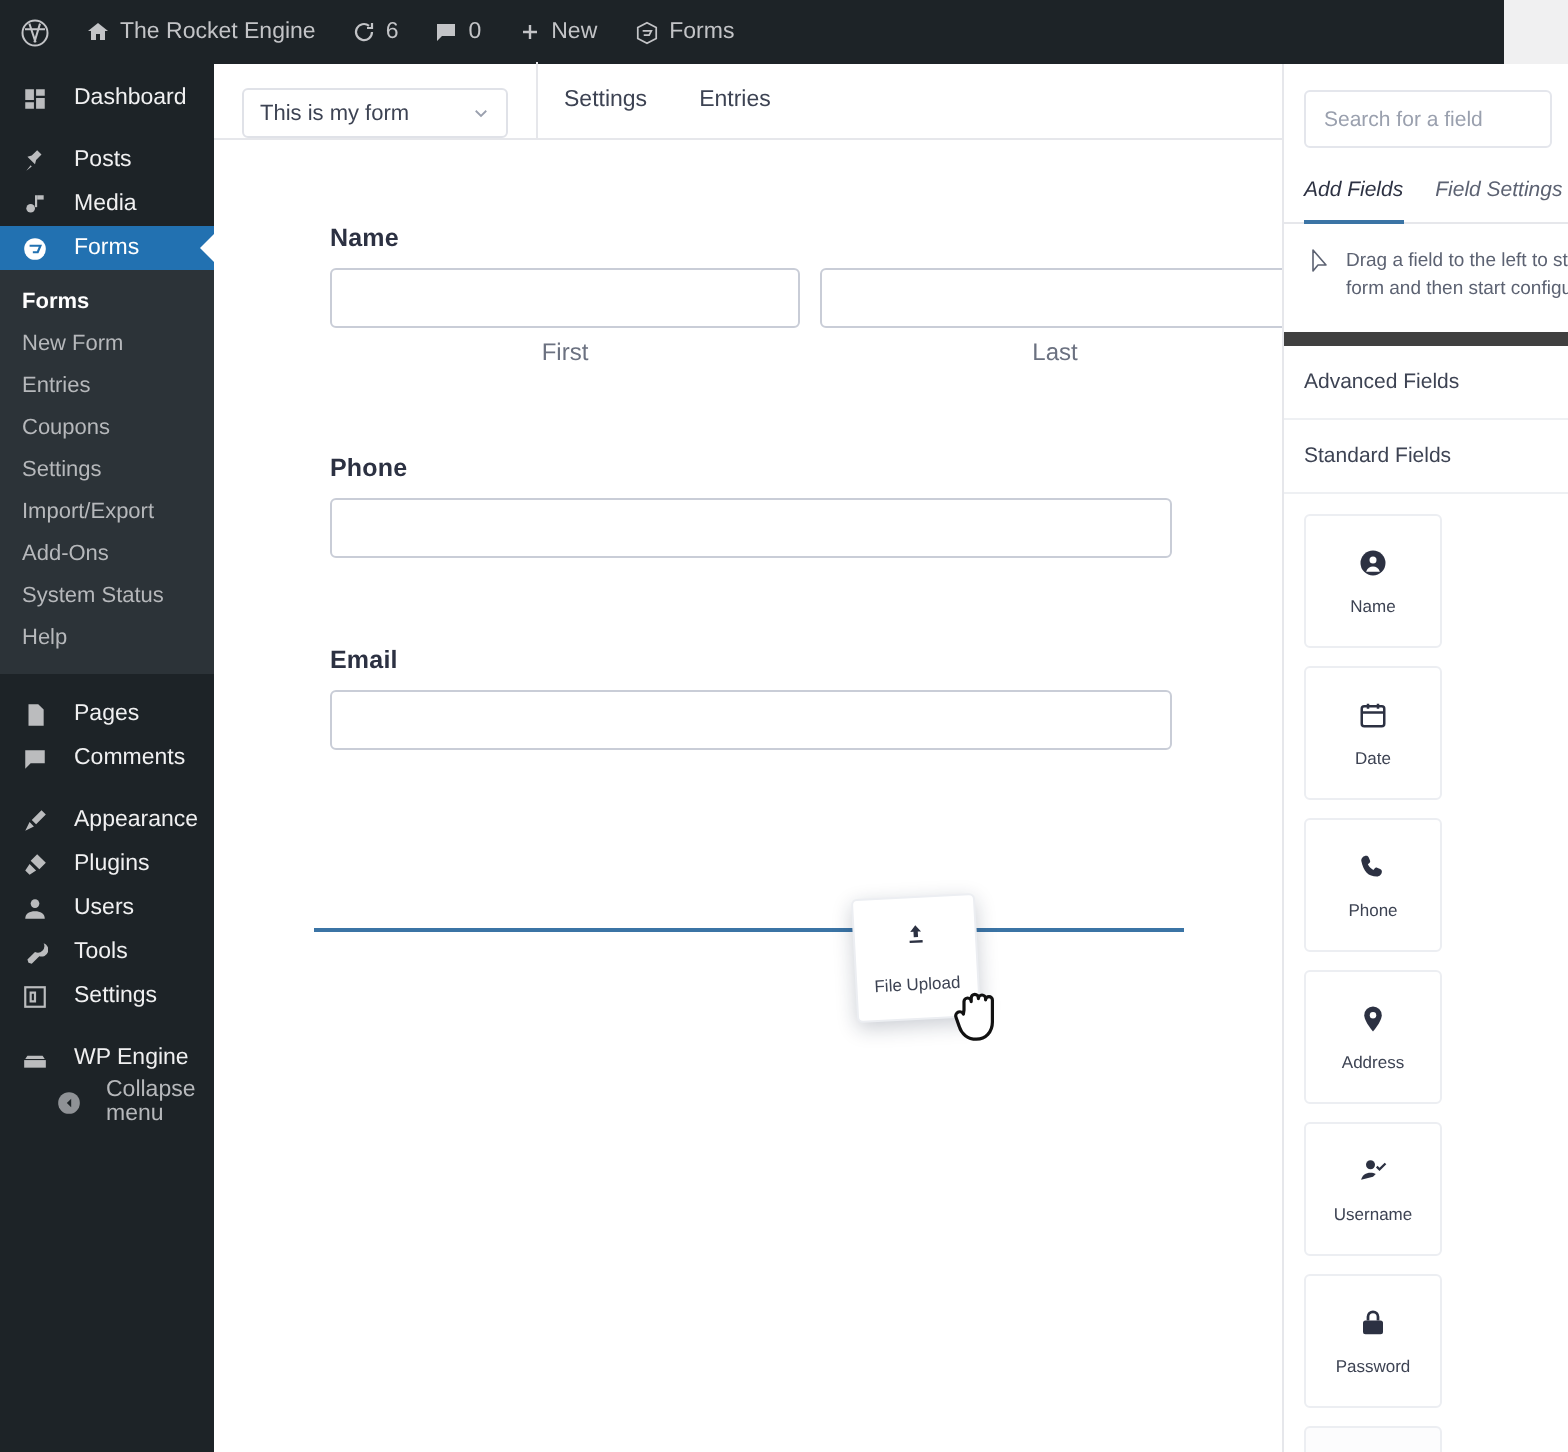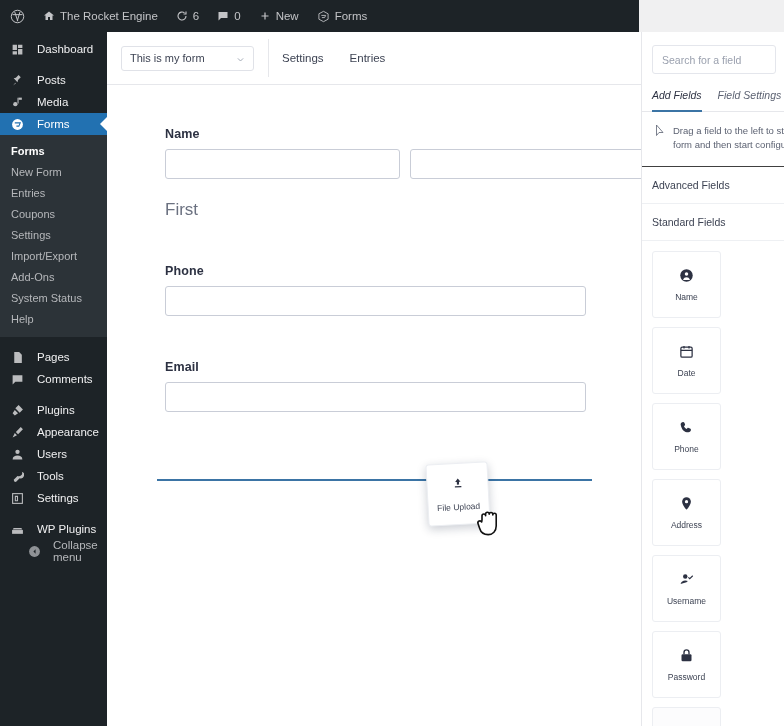--- a/index.html
+++ b/index.html
@@ -6,21 +6,21 @@
   html, body {
     width: 784px; height: 726px;
     font-family: "Liberation Sans", sans-serif;
     background: #f0f0f1;
     overflow: hidden;
   }
   .screen { position: relative; width: 784px; height: 726px; }
 
   
   .adminbar {
-    position: absolute; top: 0; left: 0; width: 639px; height: 32px;
+    position: absolute; top: 0; left: 0; width: 752px; height: 32px;
     background: #1d2327; color: #c3c4c7;
     display: flex; align-items: center; font-size: 11.5px;
   }
   .ab-item {
     display: flex; align-items: center; gap: 5px;
     height: 32px; padding: 0 9px; color: #c3c4c7; white-space: nowrap;
   }
   .ab-item.first { padding-left: 10px; }
   .ab-ico { display: inline-flex; align-items: center; justify-content: center; }
   .ab-ico svg { display: block; }
@@ -51,23 +51,23 @@
   }
   .submenu-item.cur { color: #fff; font-weight: bold; }
   .collapse { color: #b6b8bb; padding-left: 28px; }
 
   
   .content {
     position: absolute; top: 32px; left: 107px;
     width: 677px; height: 694px; background: #fff;
   }
   .toolbar {
-    position: relative; height: 53px; width: 677px;
+    position: relative; height: 38px; width: 677px;
     background: #fff; border-bottom: 1px solid #e6e7eb;
-    display: flex; align-items: center;
+    display: flex; align-items: flex-end;
   }
   .form-select {
     margin-left: 14px; width: 133px; height: 25px;
     border: 1px solid #e0e2e8; border-radius: 3px; background: #fff;
     display: flex; align-items: center; justify-content: space-between;
     padding: 0 8px; font-size: 11px; color: #3d4353;
   }
   .chev { width: 9px; height: 9px; color: #9aa0ae; }
   .tb-divider { width: 1px; height: 38px; background: #e6e7eb; margin-left: 14px; }
   .tb-tab {
@@ -87,21 +87,21 @@
   .gfield { margin-bottom: 44px; position: relative; }
   .gf-label {
     font-size: 12.5px; font-weight: bold; color: #2c3142;
     margin-bottom: 8px; letter-spacing: .1px;
   }
   .gf-input {
     height: 30px; border: 1px solid #c9cdd7; border-radius: 3px; background: #fff;
   }
   .gf-row { display: flex; gap: 10px; }
   .gf-col { flex: 1; }
-  .gf-sub { font-size: 17px; color: #6b7180; margin-top: 21px; }
+  .gf-sub { font-size: 12px; color: #6b7180; margin-top: 5px; text-align: center; }
   .gf-wide { width: 421px; }
 
   
   .drop-line {
     position: absolute; left: 50px; top: 394px; width: 435px; height: 2px;
     background: #3b74a5;
   }
   
   .drag-card {
     position: absolute; left: 320px; top: 378px;
@@ -127,21 +127,21 @@
     font-size: 10.5px; color: #9aa0ae;
   }
   .rp-tabs { display: flex; border-bottom: 1px solid #e6e7eb; padding-left: 10px; gap: 16px; }
   .rp-tab {
     font-size: 10.5px; color: #5c6272; padding: 5px 0 9px 0;
     border-bottom: 2px solid transparent; margin-bottom: -1px; font-style: italic;
   }
   .rp-tab.active { color: #2c3142; border-bottom-color: #3b74a5; }
   .rp-hint {
     display: flex; gap: 7px; padding: 12px 0 14px 12px;
-    border-bottom: 1px solid #404040; overflow: hidden;
+    border-bottom: 7px solid #404040; overflow: hidden;
   }
   .rp-hint-text { font-size: 9.5px; line-height: 14px; color: #5c6272; white-space: nowrap; }
   .accordion {
     font-size: 10.5px; color: #3d4353; padding: 12px 0 12px 10px;
     border-bottom: 1px solid #eef0f3;
   }
   .tiles { padding: 10px 0 10px 10px; display: flex; flex-wrap: wrap; gap: 9px; }
   .tile {
     width: 69px; height: 67px; background: #fff;
     border: 1px solid #eceef2; border-radius: 3px;
@@ -284,33 +284,33 @@
           </svg>
       </span>
       <span>Comments</span>
     </div>
 
     <div class="menu-gap"></div>
 
     <div class="menu-item">
       <span class="mi-ico">
         <svg width="13" height="13" viewBox="0 0 24 24" fill="#f0f0f1">
+            <path d="M18 2 9 11l4 4 9-9z M7 13l-4 8 8-4z"></path>
+          </svg>
+      </span>
+      <span>Appearance</span>
+    </div>
+
+    <div class="menu-item">
+      <span class="mi-ico">
+        <svg width="13" height="13" viewBox="0 0 24 24" fill="#f0f0f1">
             <path d="M14 2 8 8l8 8 6-6zM7 11l-4 6 4 4 6-4z"></path>
           </svg>
       </span>
       <span>Plugins</span>
-    </div>
-
-    <div class="menu-item">
-      <span class="mi-ico">
-        <svg width="13" height="13" viewBox="0 0 24 24" fill="#f0f0f1">
-            <path d="M18 2 9 11l4 4 9-9z M7 13l-4 8 8-4z"></path>
-          </svg>
-      </span>
-      <span>Appearance</span>
     </div>
 
     <div class="menu-item">
       <span class="mi-ico">
         <svg width="13" height="13" viewBox="0 0 24 24" fill="#f0f0f1">
             <circle cx="12" cy="7" r="4"></circle>
             <path d="M3 21c0-5 4-7 9-7s9 2 9 7z"></path>
           </svg>
       </span>
       <span>Users</span>
@@ -337,21 +337,21 @@
 
     <div class="menu-gap"></div>
 
     <div class="menu-item">
       <span class="mi-ico">
         <svg width="13" height="13" viewBox="0 0 24 24" fill="#f0f0f1">
             <path d="M2 13h20v7H2z"></path>
             <path d="M5 9h14l2 3H3z"></path>
           </svg>
       </span>
-      <span>WP Plugins</span>
+      <span>WP Engine</span>
     </div>
 
     <div class="menu-item collapse">
       <span class="mi-ico">
         <svg width="13" height="13" viewBox="0 0 24 24" fill="#b6b8bb">
             <circle cx="12" cy="12" r="10"></circle>
             <path d="M14 8l-4 4 4 4z" fill="#1d2327"></path>
           </svg>
       </span>
       <span>Collapse menu</span>
@@ -380,20 +380,21 @@
 
         <div class="gfield">
           <div class="gf-label">Name</div>
           <div class="gf-row">
             <div class="gf-col">
               <div class="gf-input"></div>
               <div class="gf-sub">First</div>
             </div>
             <div class="gf-col">
               <div class="gf-input"></div>
+              <div class="gf-sub">Last</div>
             </div>
           </div>
         </div>
 
         <div class="gfield">
           <div class="gf-label">Phone</div>
           <div class="gf-input gf-wide"></div>
         </div>
 
         <div class="gfield">

